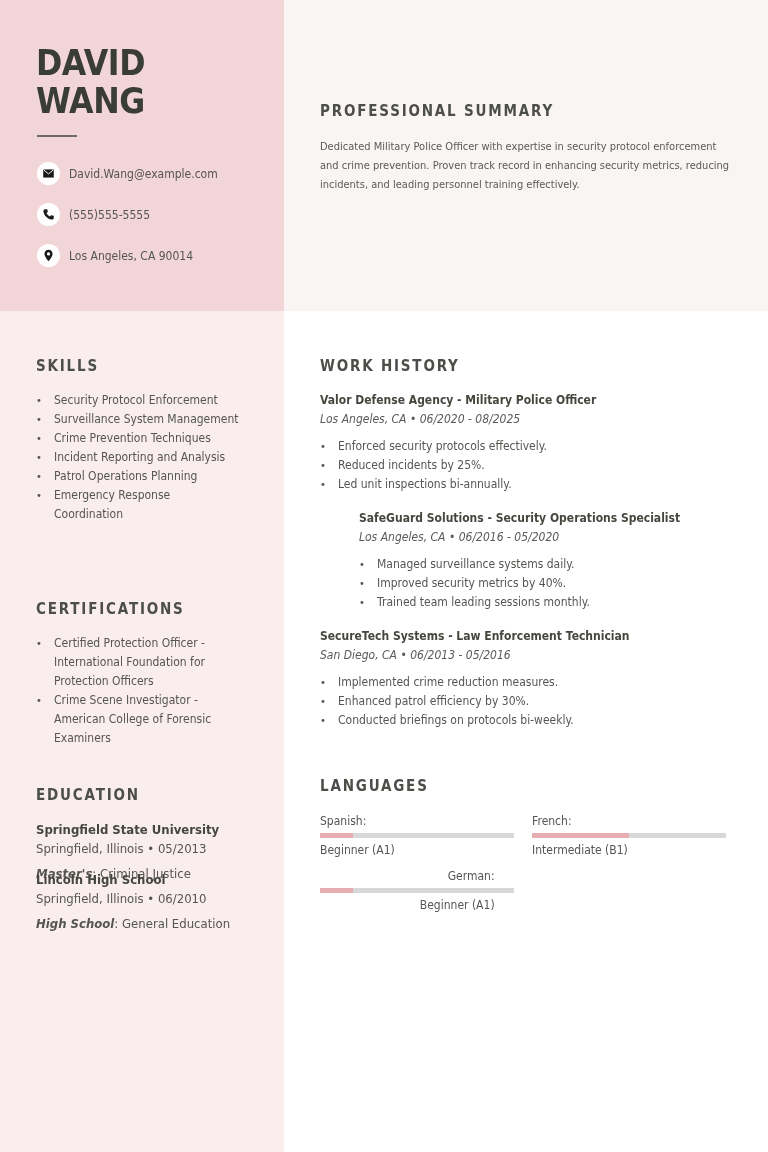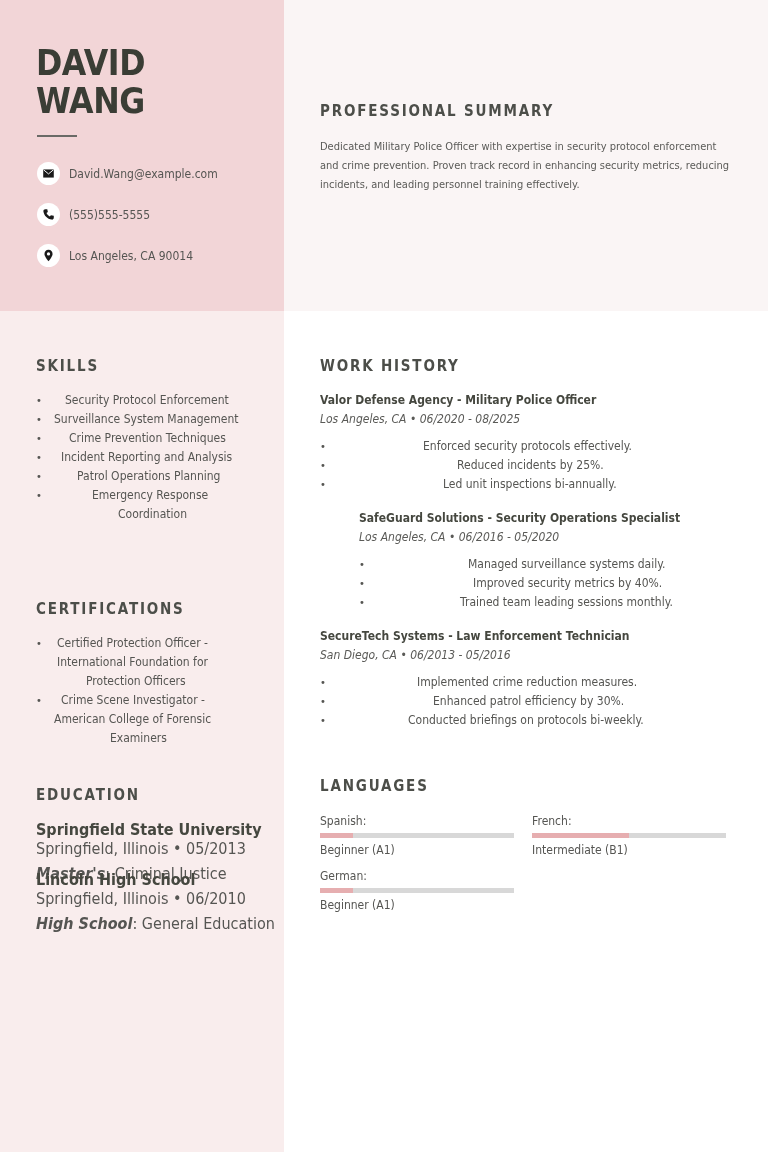--- a/index.html
+++ b/index.html
@@ -18,25 +18,25 @@
   .contact .ic { width: 23px; height: 23px; border-radius: 50%; background: #ffffff; display: flex; align-items: center; justify-content: center; margin-right: 9px; }
   .contact .ic svg { width: 13px; height: 13px; }
   .contact .txt { font-size: 12px; color: #555552; transform: scaleX(0.9); transform-origin: left center; white-space: nowrap; }
 
   .h2 { position: absolute; font-size: 15px; font-weight: bold; letter-spacing: 2px; color: #4c4e49; transform: scaleX(0.9); transform-origin: left top; white-space: nowrap; }
 
   .summary { position: absolute; left: 320px; top: 137px; width: 420px; font-size: 11px; line-height: 19px; color: #5a5a57; }
   .summary span { display: block; transform: scaleX(0.9); transform-origin: left top; width: 460px; }
 
   ul.bullets { list-style: none; position: absolute; }
-  ul.bullets li { position: relative; padding-left: 18px; font-size: 12px; line-height: 19px; color: #555552; text-align: center; }
+  ul.bullets li { position: relative; padding-left: 18px; font-size: 12px; line-height: 19px; color: #555552; }
   ul.bullets li::before { content: "•"; position: absolute; left: 0; top: 0; font-size: 10px; color: #555552; }
   ul.bullets li span { display: inline-block; transform: scaleX(0.9); transform-origin: left top; white-space: nowrap; }
 
-  .edu { position: absolute; left: 36px; font-size: 16px; line-height: 19px; color: #555552; }
+  .edu { position: absolute; left: 36px; font-size: 13px; line-height: 19px; color: #555552; }
   .edu div { transform: scaleX(0.9); transform-origin: left top; white-space: nowrap; }
   .edu .school { font-weight: bold; color: #45473f; }
   .edu .deg { margin-top: 6px; }
   .edu .deg i { font-weight: bold; }
 
   .job { position: absolute; left: 320px; width: 420px; }
   .job .title { font-size: 12px; font-weight: bold; color: #45473f; line-height: 19px; transform: scaleX(0.9); transform-origin: left top; white-space: nowrap; }
   .job .meta { font-size: 12px; font-style: italic; color: #5a5a57; line-height: 19px; transform: scaleX(0.9); transform-origin: left top; white-space: nowrap; }
   .job ul.bullets { position: static; margin-top: 8px; }
 
@@ -168,19 +168,19 @@
     </div>
   <div class="level">Beginner (A1)</div>
 </div>
 <div class="lang" style="left:532px; top:813px;">
   <div class="lname">French:</div>
   <div class="bar">
       <div class="fill" style="width:50%;"></div>
     </div>
   <div class="level">Intermediate (B1)</div>
 </div>
-<div class="lang" style="left:320px; top:868px;">
+<div class="lang" style="left:320px; top:868px;text-align:right;">
   <div class="lname">German:</div>
   <div class="bar">
       <div class="fill" style="width:17%;"></div>
     </div>
   <div class="level">Beginner (A1)</div>
 </div>
 
 </body></html>

